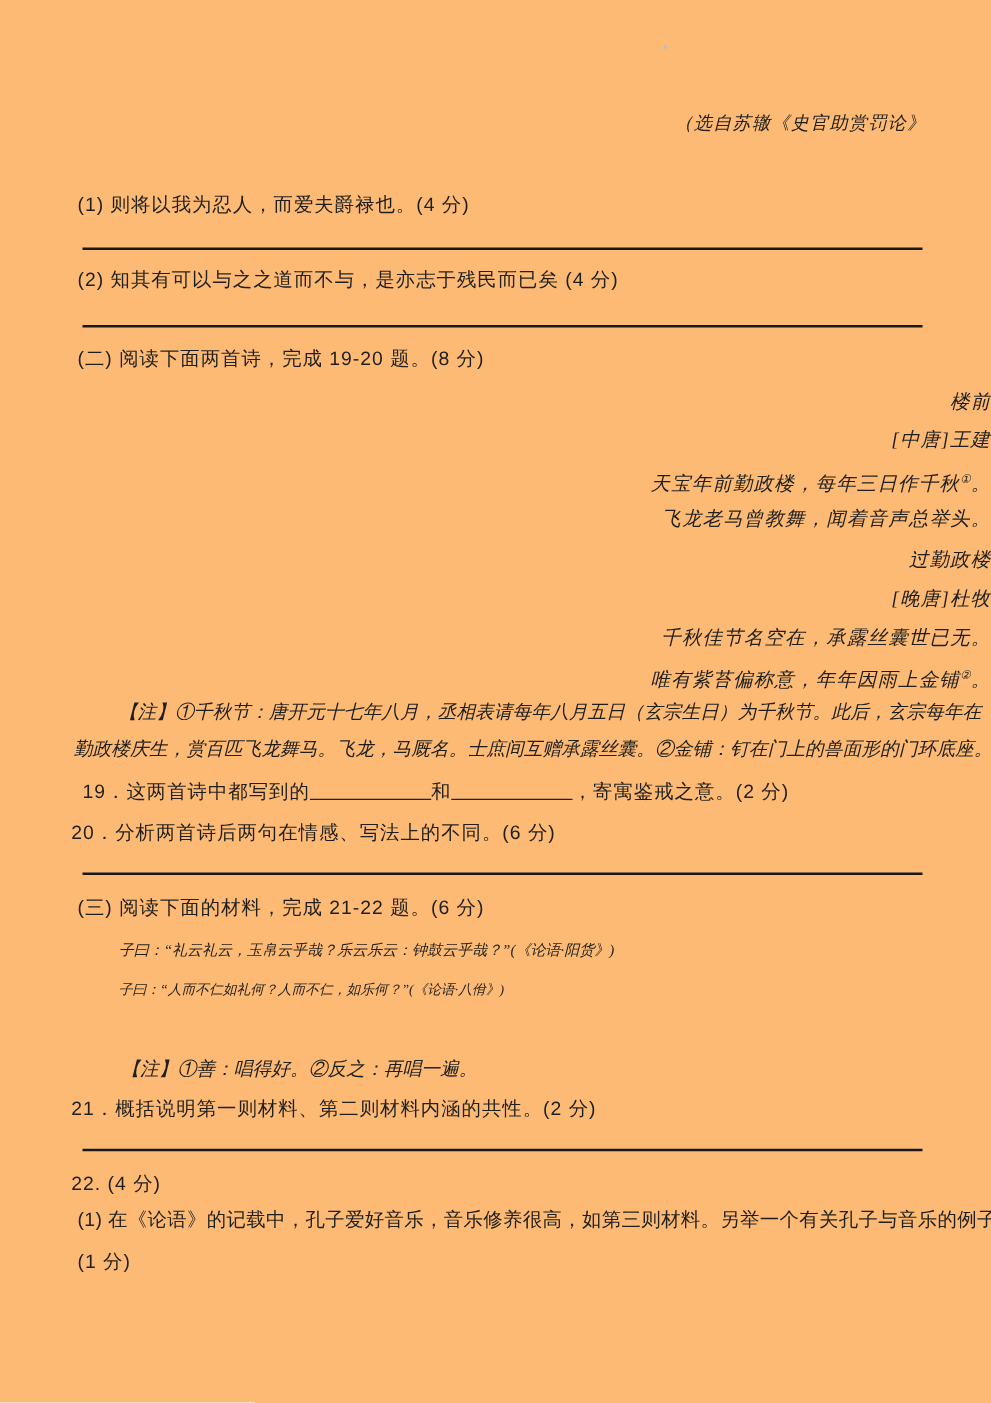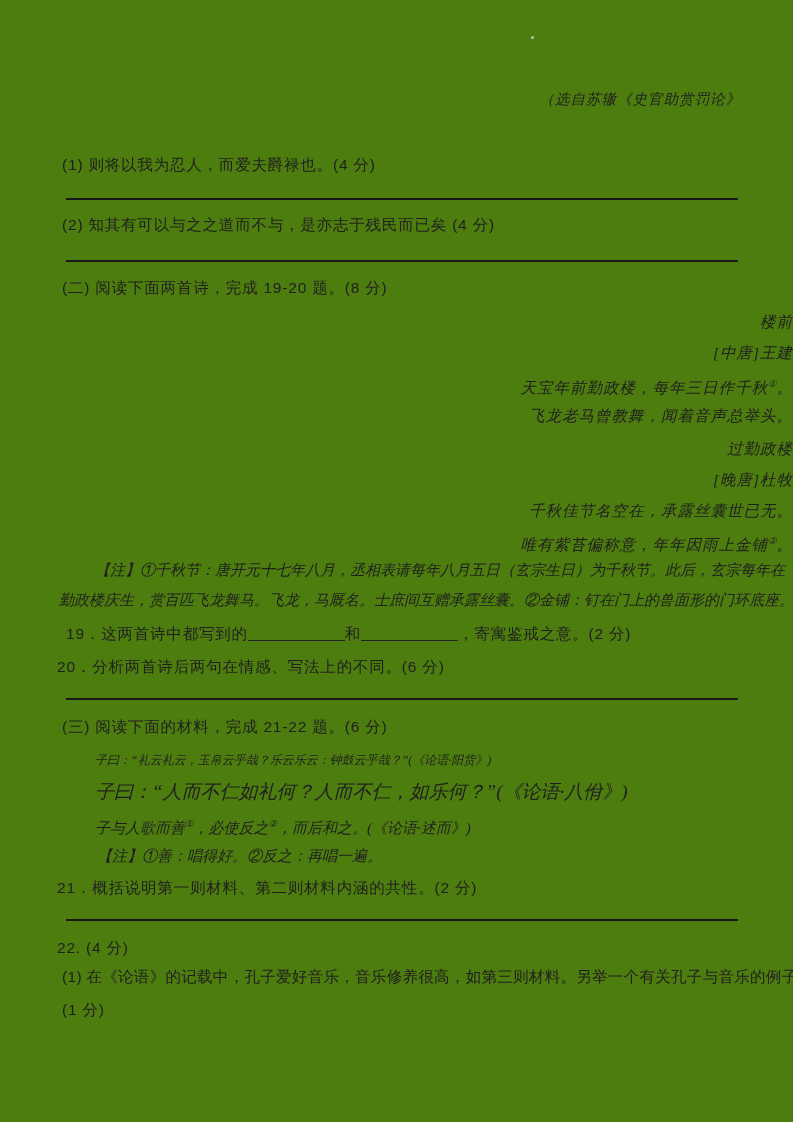--- a/index.html
+++ b/index.html
@@ -1,19 +1,19 @@
 <!DOCTYPE html>
 <html><head>
 <meta charset="utf-8">
 <style>
   html,body{margin:0;padding:0;background:#ffffff;}
   .page{
     position:relative;
     width:793px;height:1122px;
-    background:#4d7c0f;
+    background:#fdba74;
     color:#1f1f1f;
     overflow:hidden;
   }
   .line{position:absolute;white-space:nowrap;height:22px;line-height:22px;}
   
   .q{font-family:"Liberation Sans",sans-serif;font-size:15.5px;letter-spacing:0.8px;}
   
   .kai{font-family:"Liberation Serif",serif;font-style:italic;font-size:15.5px;letter-spacing:1px;}
   .center{left:0;right:0;text-align:right;}
   .hr{position:absolute;left:66px;width:672px;height:2px;background:#181818;}
@@ -67,22 +67,21 @@
 
   <div class="line q" style="left:66px;top:623px"><span>19．这两首诗中都写到的</span><span class="blank"></span><span>和</span><span class="blank"></span><span>，寄寓鉴戒之意。(2 分)</span></div>
 
   <div class="line q" style="left:57px;top:656px">20．分析两首诗后两句在情感、写法上的不同。(6 分)</div>
 
   <div class="hr" style="top:698px"></div>
 
   <div class="line q" style="left:62px;top:716px">(三) 阅读下面的材料，完成 21-22 题。(6 分)</div>
 
   <div class="line kai" style="left:95px;top:749px;font-size:12px;letter-spacing:0">子曰：“礼云礼云，玉帛云乎哉？乐云乐云：钟鼓云乎哉？”(《论语·阳货》)</div>
-  <div class="line kai" style="left:95px;top:781px;font-size:19px;letter-spacing:0">子曰：“人而不仁如礼何？人而不仁，如乐何？”(《论语·八佾》)</div>
-  <div class="line kai" style="left:95px;top:813px;font-size:15px;letter-spacing:0"><span>子与人歌而善</span><sup>①</sup><span>，必使反之</span><sup>②</sup><span>，而后和之。(《论语·述而》)</span></div>
+  <div class="line kai" style="left:95px;top:781px;font-size:11px;letter-spacing:0">子曰：“人而不仁如礼何？人而不仁，如乐何？”(《论语·八佾》)</div>
 
   <div class="line kai" style="left:97px;top:845px;font-size:15px;letter-spacing:0">【注】①善：唱得好。②反之：再唱一遍。</div>
 
   <div class="line q" style="left:57px;top:877px">21．概括说明第一则材料、第二则材料内涵的共性。(2 分)</div>
 
   <div class="hr" style="top:919px"></div>
 
   <div class="line q" style="left:57px;top:937px">22. (4 分)</div>
   <div class="line q" style="left:62px;top:966px;letter-spacing:0.3px">(1) 在《论语》的记载中，孔子爱好音乐，音乐修养很高，如第三则材料。另举一个有关孔子与音乐的例子。</div>
   <div class="line q" style="left:62px;top:999px">(1 分)</div>

